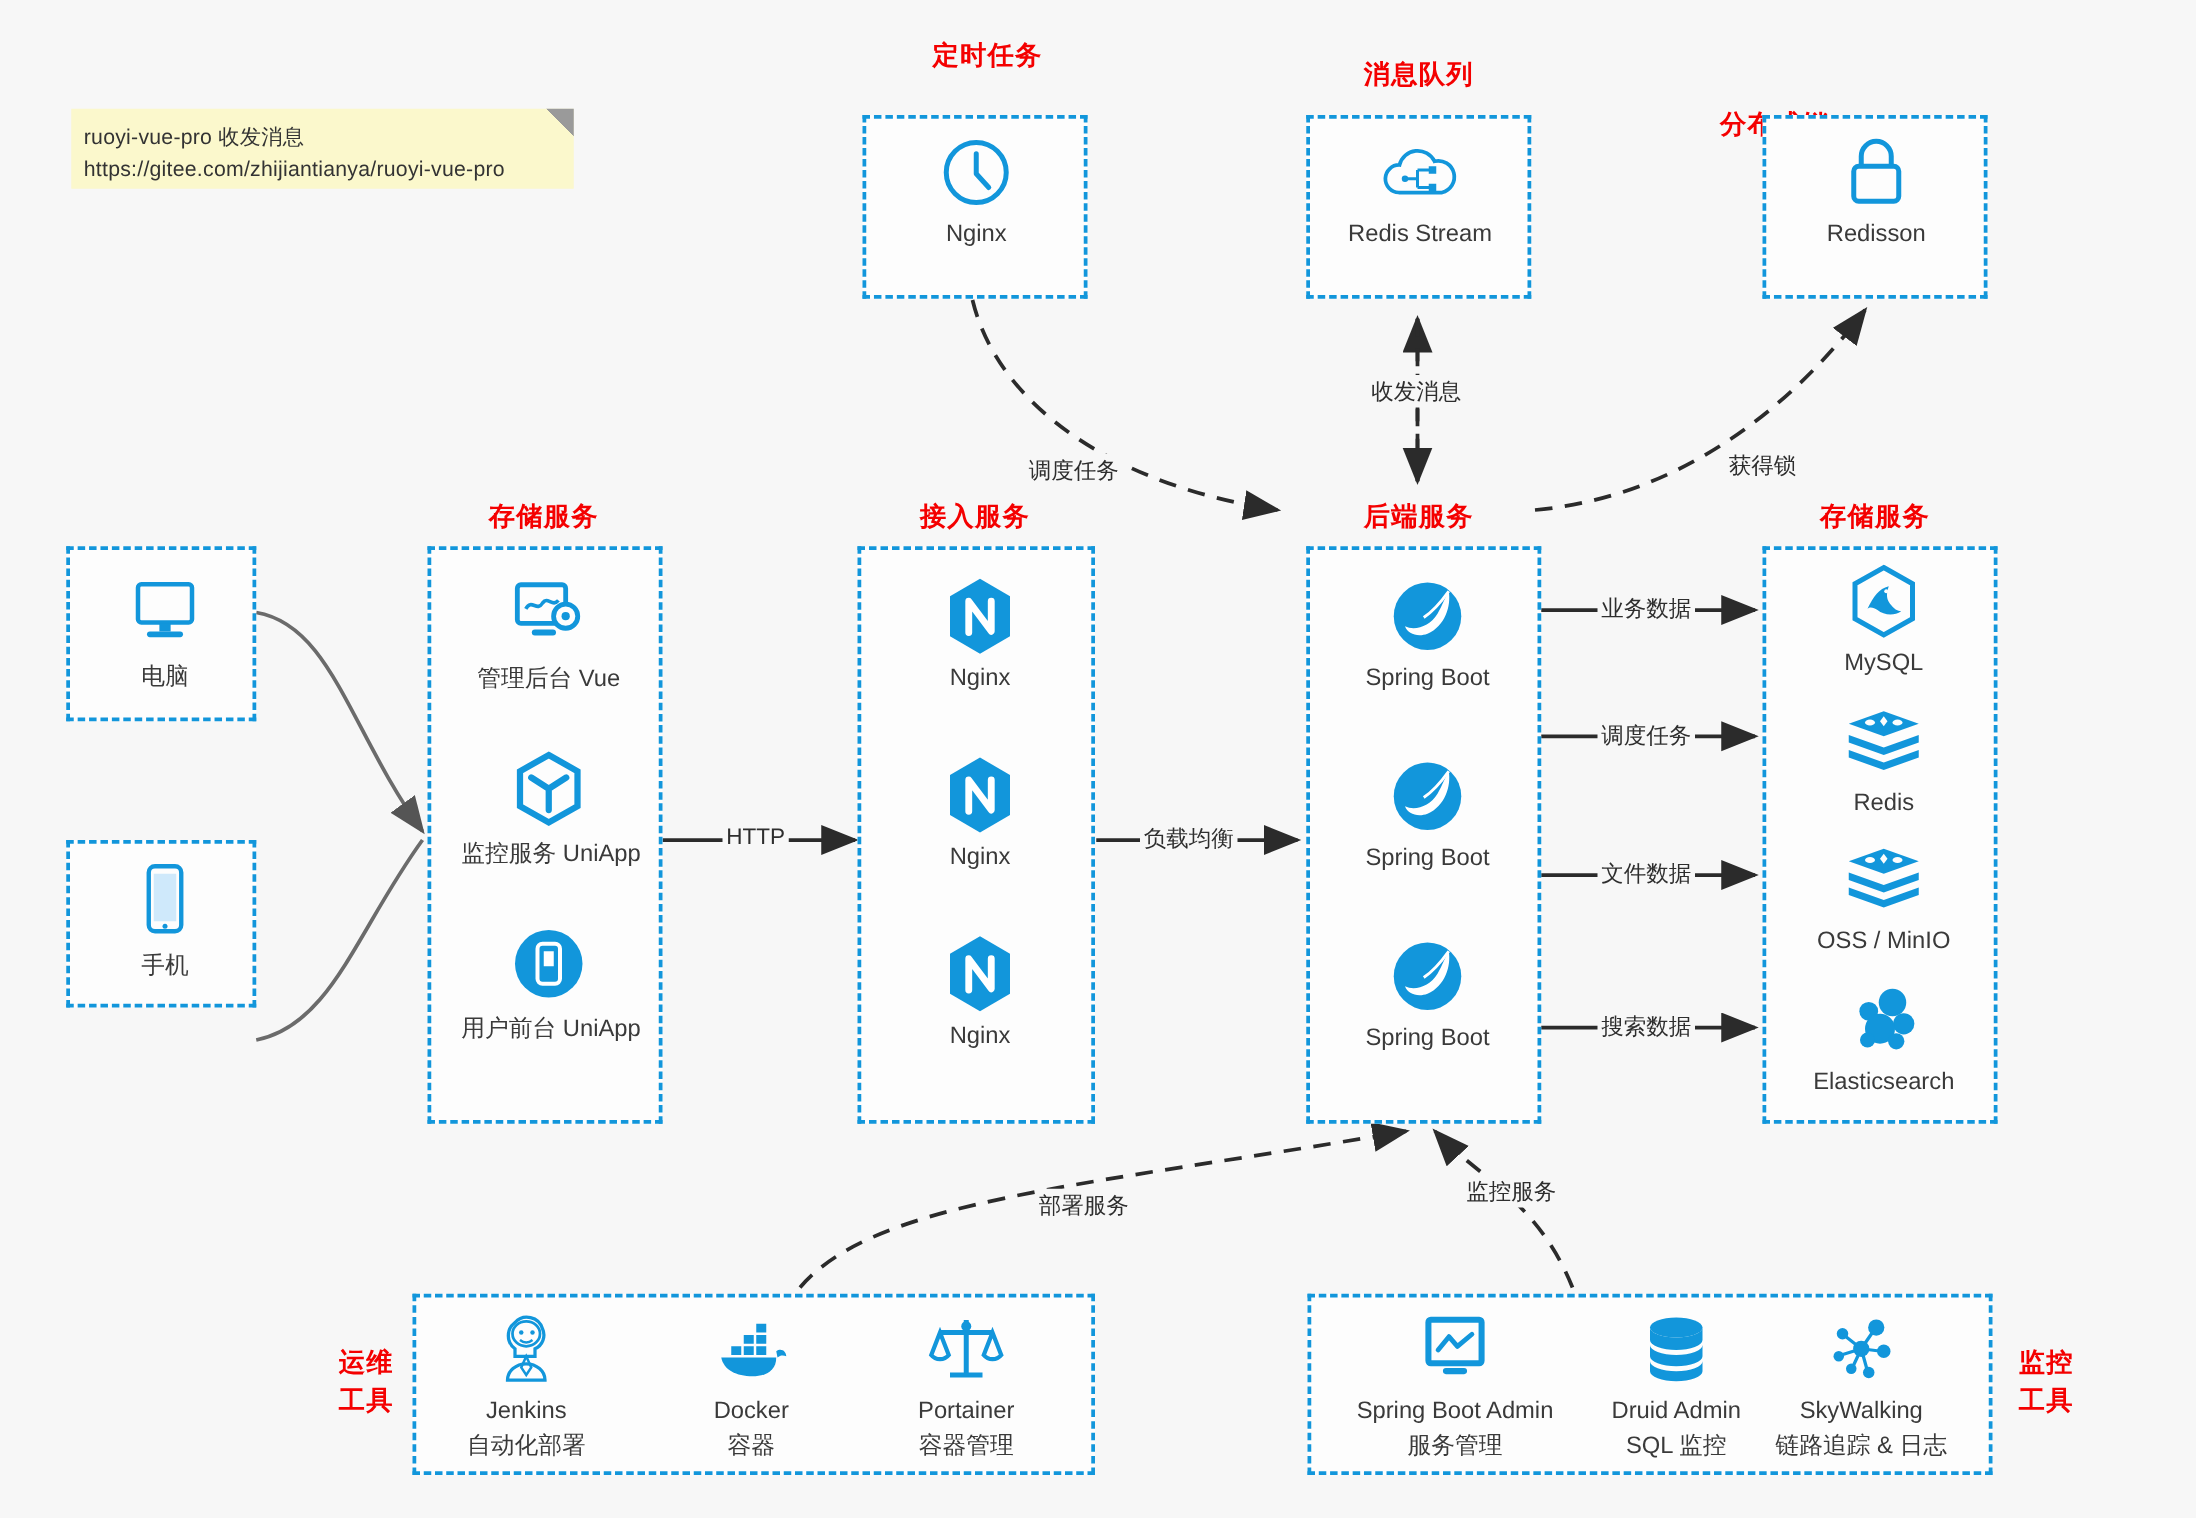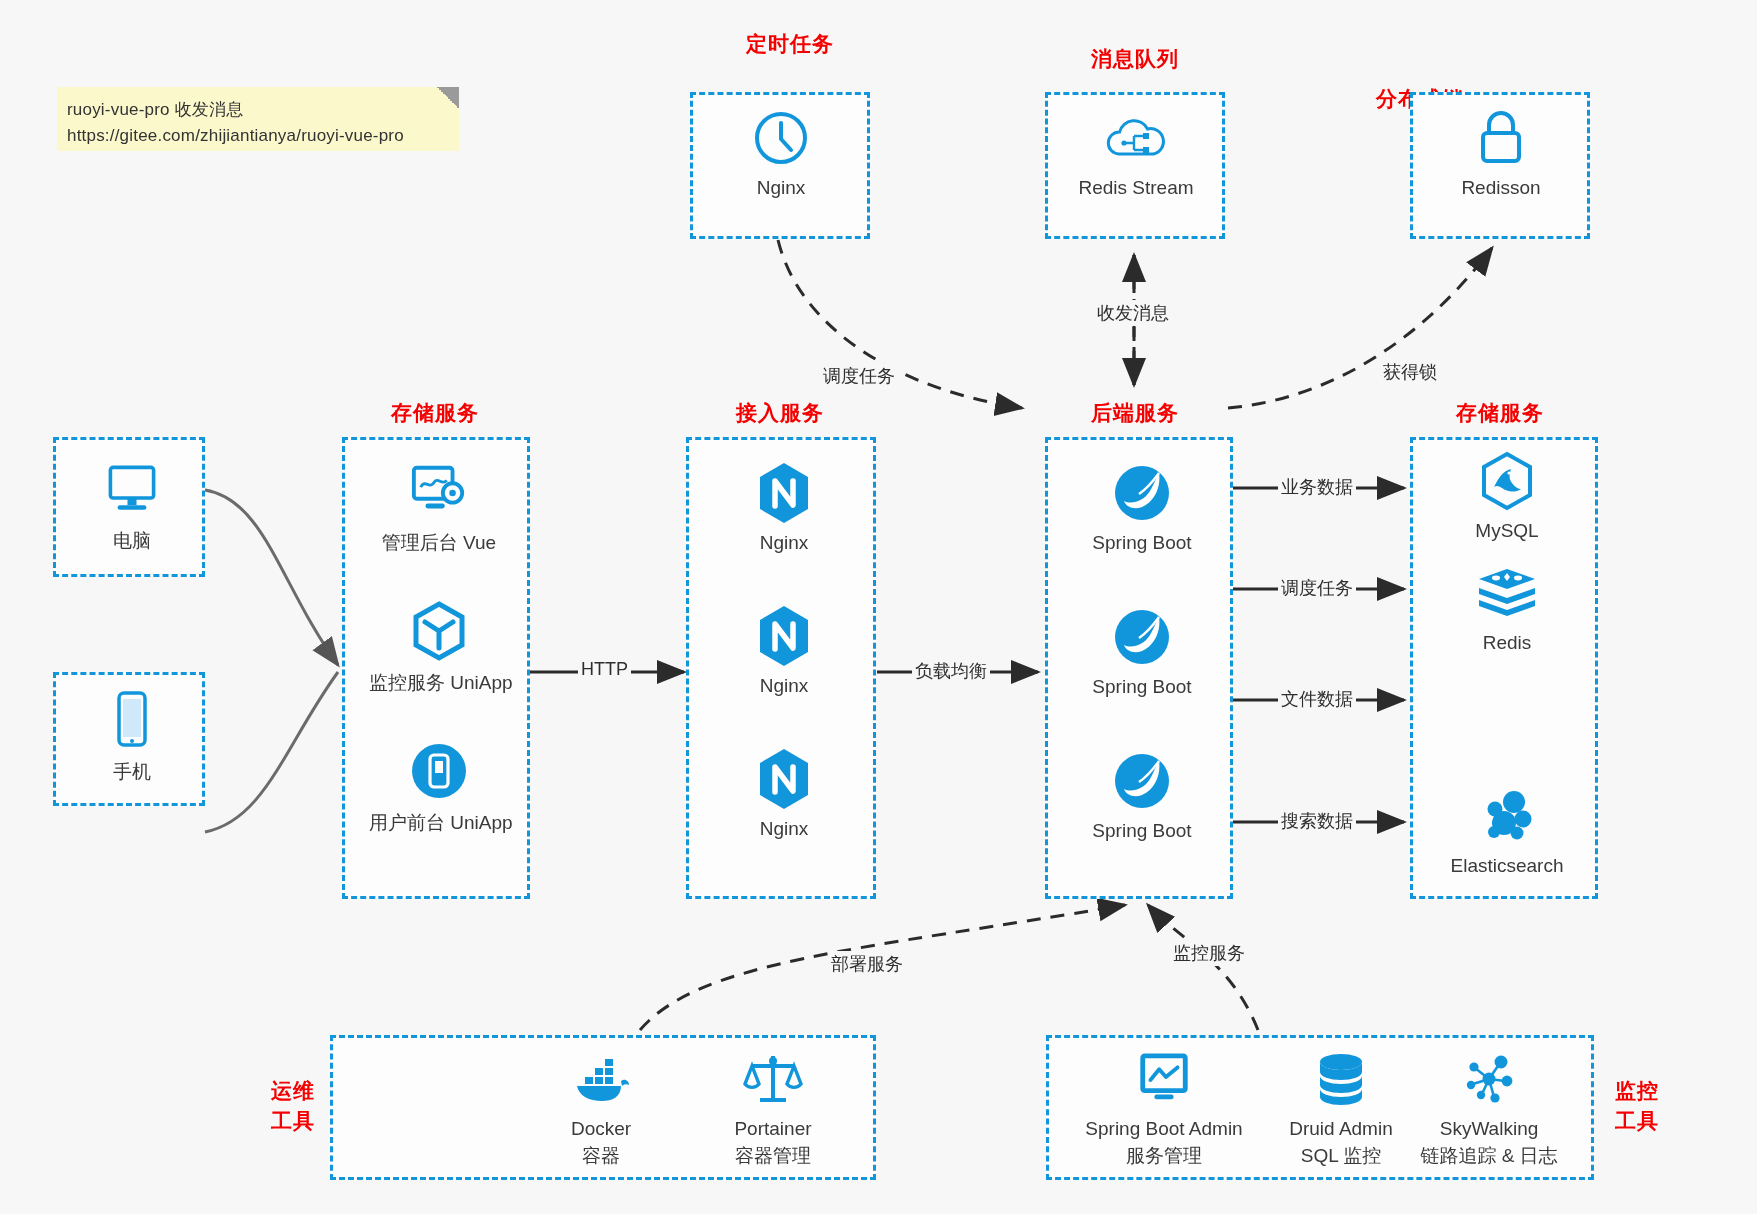--- a/index.html
+++ b/index.html
@@ -303,36 +303,64 @@
           <path d="M31,3 L59,13 L31,23 L3,13 Z" fill="#1296db"></path>
           <path d="M3,22 L31,32 L59,22 L59,28 L31,38 L3,28 Z" fill="#1296db"></path>
           <path d="M3,34 L31,44 L59,34 L59,40 L31,50 L3,40 Z" fill="#1296db"></path>
           <ellipse cx="20" cy="12" rx="4" ry="2.4" fill="#fdfdfd"></ellipse>
           <ellipse cx="42" cy="12" rx="4" ry="2.4" fill="#fdfdfd"></ellipse>
           <path d="M31,7 L34,11 L31,15 L28,11 Z" fill="#fdfdfd"></path>
         </svg>
       </div>
       <div class="t1">Redis</div>
     </div>
+    <div class="node" style="left:24px;top:232px;">
+      <div class="ic">
+        <svg width="62" height="54" viewBox="0 0 62 54">
+          <path d="M31,3 L59,13 L31,23 L3,13 Z" fill="#1296db"></path>
+          <path d="M3,22 L31,32 L59,22 L59,28 L31,38 L3,28 Z" fill="#1296db"></path>
+          <path d="M3,34 L31,44 L59,34 L59,40 L31,50 L3,40 Z" fill="#1296db"></path>
+          <ellipse cx="20" cy="12" rx="4" ry="2.4" fill="#fdfdfd"></ellipse>
+          <ellipse cx="42" cy="12" rx="4" ry="2.4" fill="#fdfdfd"></ellipse>
+          <path d="M31,7 L34,11 L31,15 L28,11 Z" fill="#fdfdfd"></path>
+        </svg>
+      </div>
+      <div class="t1">OSS / MinIO</div>
+    </div>
     <div class="node" style="left:24px;top:345px;">
       <div class="ic">
         <svg width="58" height="56" viewBox="0 0 58 56">
           <circle cx="36" cy="14" r="11" fill="#1296db"></circle>
           <circle cx="17" cy="21" r="7.5" fill="#1296db"></circle>
           <circle cx="45" cy="31" r="8.5" fill="#1296db"></circle>
           <circle cx="26" cy="35" r="12" fill="#1296db"></circle>
           <circle cx="16" cy="44" r="6" fill="#1296db"></circle>
           <circle cx="39" cy="45" r="6.5" fill="#1296db"></circle>
         </svg>
       </div>
       <div class="t1">Elasticsearch</div>
     </div>
   </div>
 
   <div class="box" style="left:330px;top:1035px;width:546px;height:145px;">
+    <div class="node" style="left:18px;top:10px;">
+      <div class="ic">
+        <svg width="58" height="62" viewBox="0 0 58 62">
+          <path d="M20,10 a13,13 0 0 1 22,5 a12,12 0 0 1 -6,16 l0,6 l-16,0 l0,-6 a13,13 0 0 1 0,-21 z" fill="none" stroke="#1296db" stroke-width="2.6"></path>
+          <ellipse cx="29" cy="19" rx="11" ry="10" fill="none" stroke="#1296db" stroke-width="2.2"></ellipse>
+          <circle cx="25" cy="18" r="1.8" fill="#1296db"></circle>
+          <circle cx="34" cy="18" r="1.8" fill="#1296db"></circle>
+          <path d="M24,24 q5,4 10,0" fill="none" stroke="#1296db" stroke-width="2"></path>
+          <path d="M14,56 a15,13 0 0 1 30,0 z" fill="none" stroke="#1296db" stroke-width="2.6"></path>
+          <path d="M29,37 L25,46 L29,52 L33,46 Z" fill="none" stroke="#1296db" stroke-width="2"></path>
+        </svg>
+      </div>
+      <div class="t1">Jenkins</div>
+      <div class="t2">自动化部署</div>
+    </div>
     <div class="node" style="left:198px;top:10px;">
       <div class="ic">
         <svg width="64" height="52" viewBox="0 0 64 52">
           <g fill="#1296db">
             <rect x="16" y="24" width="8" height="7"></rect>
             <rect x="26" y="24" width="8" height="7"></rect>
             <rect x="36" y="24" width="8" height="7"></rect>
             <rect x="26" y="15" width="8" height="7"></rect>
             <rect x="36" y="15" width="8" height="7"></rect>
             <rect x="36" y="6" width="8" height="7"></rect>

